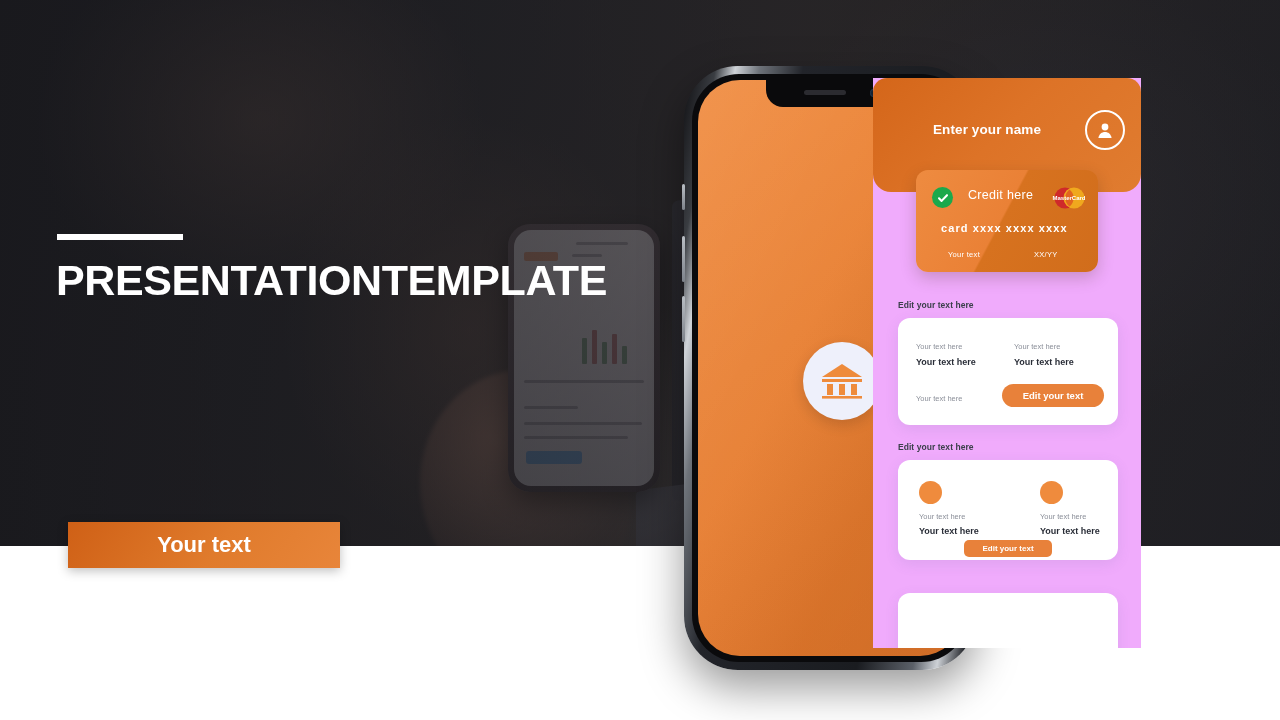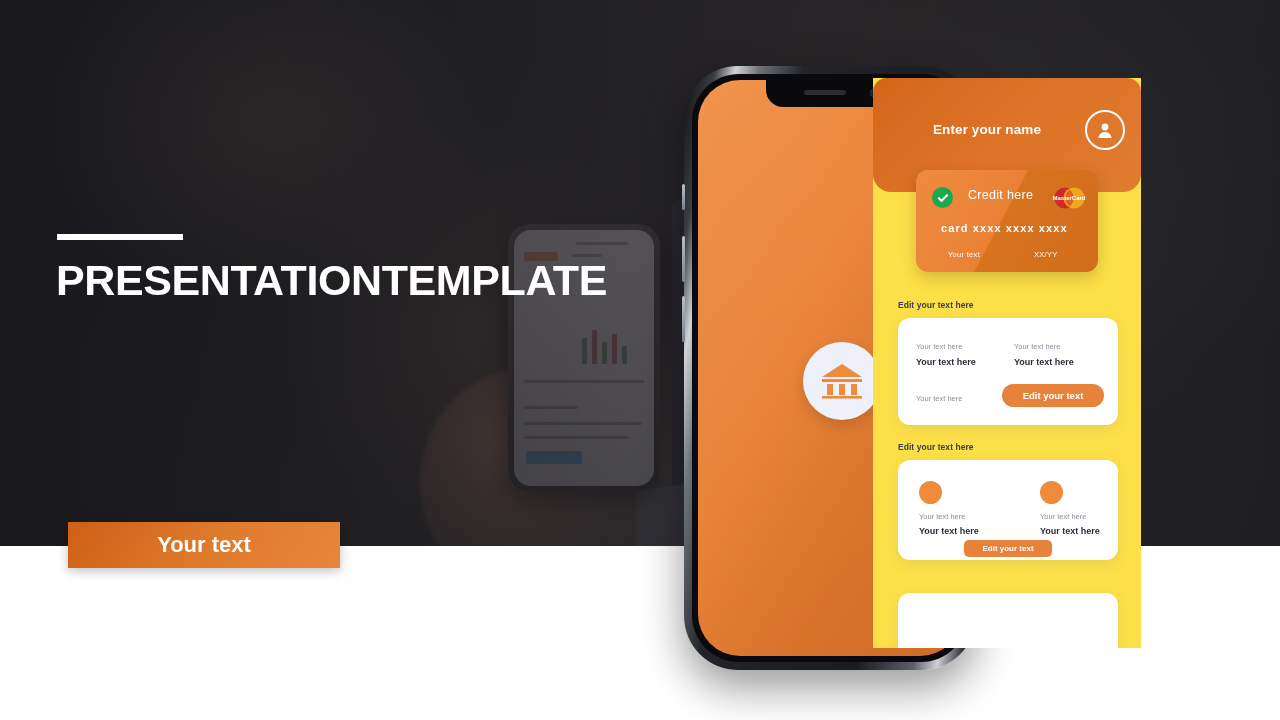--- a/index.html
+++ b/index.html
@@ -106,21 +106,21 @@
 
   .bank-badge{
     position:absolute;left:105px;top:262px;width:78px;height:78px;border-radius:50%;
     background:#eef0fb;display:flex;align-items:center;justify-content:center;
     box-shadow:0 5px 14px rgba(0,0,0,.14);
   }
 
   
   .panel{
     position:absolute;left:873px;top:78px;width:268px;height:570px;
-    background:#fde047;overflow:hidden;
+    background:#f0abfc;overflow:hidden;
   }
   .panel-header{
     position:absolute;left:0;top:0;width:268px;height:114px;
     background:linear-gradient(135deg,#d4661a 0%,#dd7327 48%,#e07c30 100%);
     border-radius:14px 14px 18px 18px;
   }
   .ph-title{
     position:absolute;left:0;top:44px;width:228px;text-align:center;
     color:#ffffff;font-size:13.5px;font-weight:bold;letter-spacing:.1px;
   }

